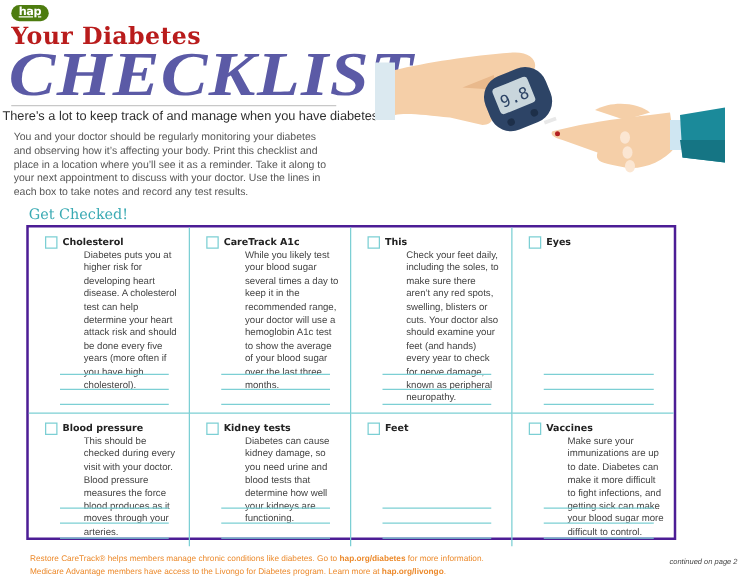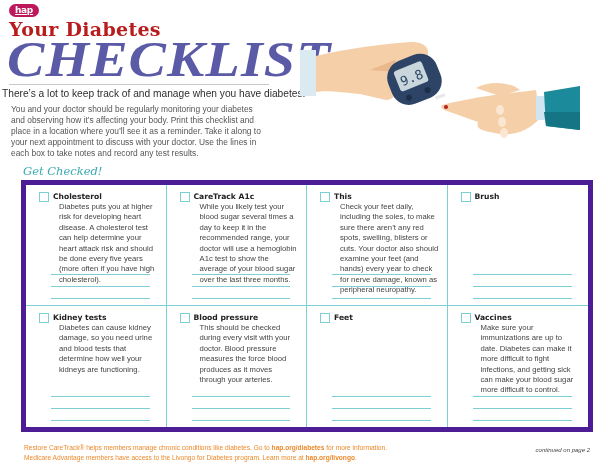--- a/index.html
+++ b/index.html
@@ -2,21 +2,21 @@
 <html><head>
 <meta charset="utf-8">
 <style>
   * { box-sizing: border-box; margin: 0; padding: 0; }
   html, body { width: 600px; height: 467px; background: #ffffff; overflow: hidden; }
   body { position: relative; font-family: "Liberation Sans", sans-serif; color: #333; }
 
   .logo {
     position: absolute; left: 9px; top: 4px;
     width: 30px; height: 13px; border-radius: 7px;
-    background: #be185d; color: #fff;
+    background: #4d7c0f; color: #fff;
     font-family: "DejaVu Sans", sans-serif; font-weight: bold;
     font-size: 9px; line-height: 13px; text-align: center; letter-spacing: -0.3px; text-decoration: underline;
   }
   .title-small {
     position: absolute; left: 9px; top: 18px;
     font-family: "DejaVu Serif", serif; font-weight: bold;
     font-size: 19px; color: #b91c1c; letter-spacing: 0.3px;
   }
   .title-big {
     position: absolute; left: 7px; top: 37px;
@@ -29,46 +29,46 @@
   }
   .tagline {
     position: absolute; left: 2px; top: 88px; font-size: 10.2px; color: #2e2e2e; white-space: nowrap;
   }
   .intro {
     position: absolute; left: 11px; top: 104px; width: 250px;
     font-size: 8.4px; line-height: 11px; color: #555;
   }
   .section-title {
     position: absolute; left: 23px; top: 164px;
-    font-family: "DejaVu Serif", serif; font-size: 11.5px; color: #3aaab3; font-style: italic;
+    font-family: "DejaVu Serif", serif; font-size: 11.5px; color: #3aaab3;
   }
 
   .illustration { position: absolute; left: 300px; top: 0; width: 300px; height: 175px; }
 
   .grid {
-    position: absolute; left: 21px; top: 180px; width: 572px; height: 252px;
+    position: absolute; left: 21px; top: 180px; width: 520px; height: 252px;
     display: grid; grid-template-columns: repeat(4, 1fr); grid-template-rows: 1fr 1fr;
-    border: 5px solid #4c1d95;
+    border: 2px solid #4c1d95;
   }
   .cell {
     position: relative; border-right: 1px solid #7ccfd4; border-bottom: 1px solid #7ccfd4;
     padding: 7px 8px 6px 13px;
   }
   .cell:nth-child(4n) { border-right: none; }
   .cell:nth-child(n+5) { border-bottom: none; }
   .checkbox {
     position: absolute; left: 13px; top: 7px; width: 10px; height: 10px;
     border: 1px solid #7ccfd4; background: #fff; cursor: pointer;
   }
   .cell-title {
     margin-left: 14px; font-family: "DejaVu Sans", sans-serif; font-weight: bold;
     font-size: 7.6px; color: #222; line-height: 10px;
   }
   .cell-body {
-    margin-left: 20px; font-size: 7.7px; line-height: 10.4px; color: #444; margin-top: 0px;
+    margin-left: 31px; font-size: 7.7px; line-height: 10.4px; color: #444; margin-top: 0px;
   }
   .lines { position: absolute; left: 25px; right: 16px; bottom: 6px; }
   .line { height: 1px; background: #7ccfd4; margin-top: 11px; }
 
   .footer {
     position: absolute; left: 24px; top: 443px; font-size: 6.6px; line-height: 10px; color: #ec8a2c;
   }
   .footer b { font-weight: bold; }
   .footer-note {
     position: absolute; right: 10px; top: 447px; font-size: 6px; font-style: italic; color: #444;
@@ -141,41 +141,41 @@
     <div class="cell-title">This</div>
     <div class="cell-body">Check your feet daily, including the soles, to make sure there aren’t any red spots, swelling, blisters or cuts. Your doctor also should examine your feet (and hands) every year to check for nerve damage, known as peripheral neuropathy.</div>
     <div class="lines">
         <div class="line"></div>
         <div class="line"></div>
         <div class="line"></div>
       </div>
   </div>
   <div class="cell">
     <span class="checkbox"></span>
-    <div class="cell-title">Brush</div>
+    <div class="cell-title">Eyes</div>
+    <div class="lines">
+        <div class="line"></div>
+        <div class="line"></div>
+        <div class="line"></div>
+      </div>
+  </div>
+  <div class="cell">
+    <span class="checkbox"></span>
+    <div class="cell-title">Blood pressure</div>
+    <div class="cell-body">This should be checked during every visit with your doctor. Blood pressure measures the force blood produces as it moves through your arteries.</div>
     <div class="lines">
         <div class="line"></div>
         <div class="line"></div>
         <div class="line"></div>
       </div>
   </div>
   <div class="cell">
     <span class="checkbox"></span>
     <div class="cell-title">Kidney tests</div>
     <div class="cell-body">Diabetes can cause kidney damage, so you need urine and blood tests that determine how well your kidneys are functioning.</div>
-    <div class="lines">
-        <div class="line"></div>
-        <div class="line"></div>
-        <div class="line"></div>
-      </div>
-  </div>
-  <div class="cell">
-    <span class="checkbox"></span>
-    <div class="cell-title">Blood pressure</div>
-    <div class="cell-body">This should be checked during every visit with your doctor. Blood pressure measures the force blood produces as it moves through your arteries.</div>
     <div class="lines">
         <div class="line"></div>
         <div class="line"></div>
         <div class="line"></div>
       </div>
   </div>
   <div class="cell">
     <span class="checkbox"></span>
     <div class="cell-title">Feet</div>
     <div class="lines">

